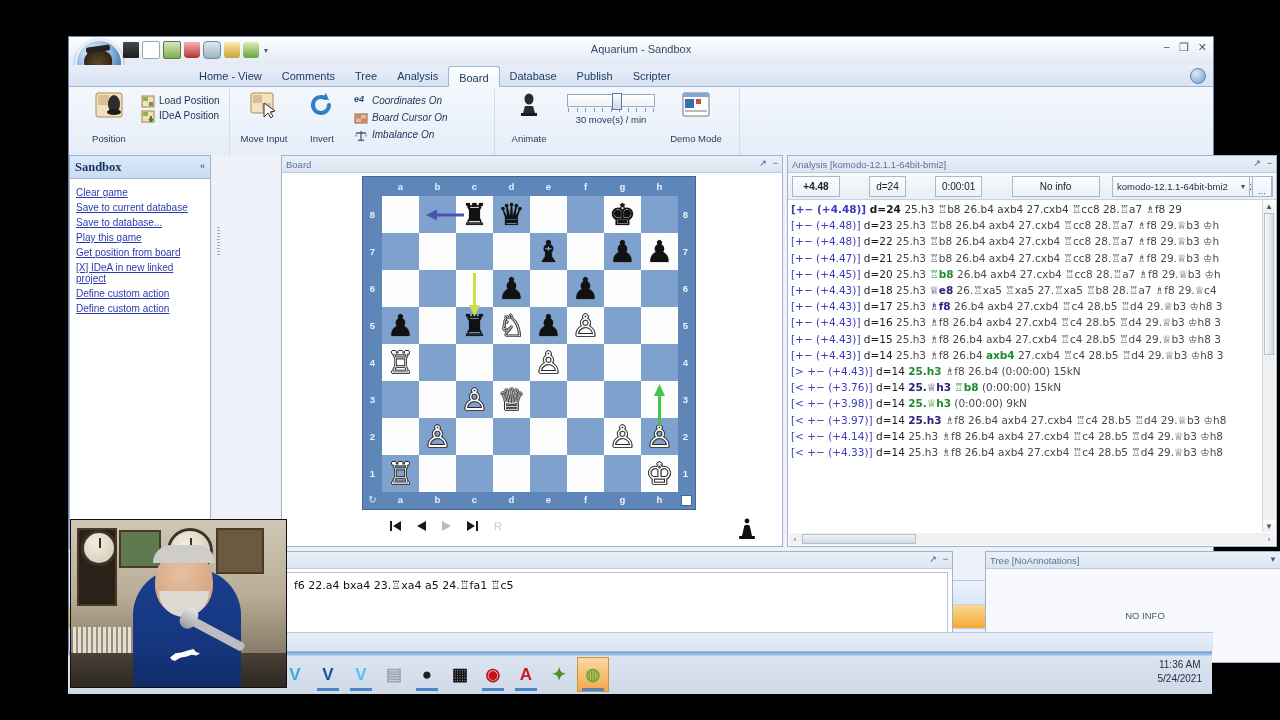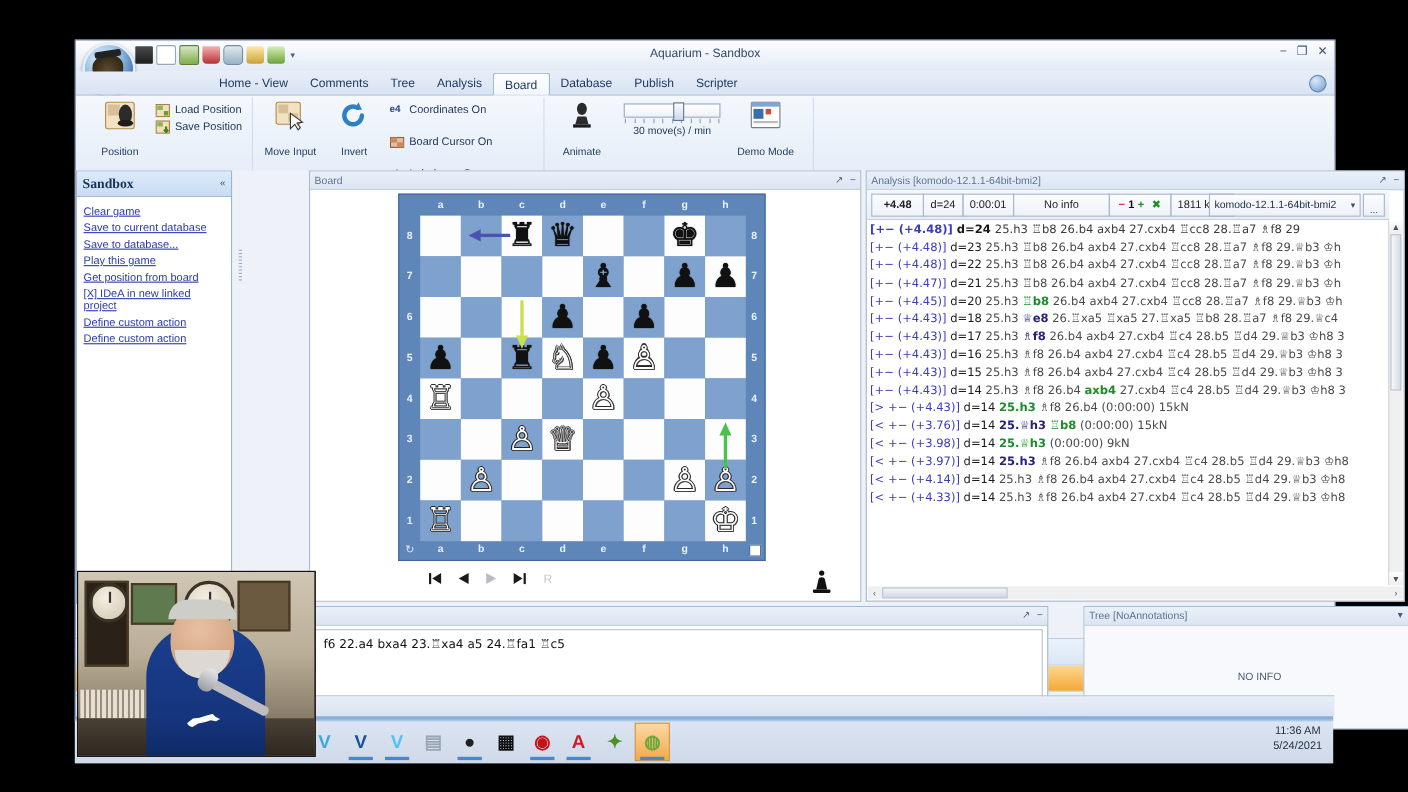--- a/index.html
+++ b/index.html
@@ -128,22 +128,22 @@
   .arrowgreenv{position:absolute;left:12px;top:-34px;width:13px;height:46px;}
   .arrowgreenup{position:absolute;left:12px;top:-36px;width:13px;height:46px;}
 
   .navbar{position:absolute;left:0;right:0;bottom:2px;height:28px;}
   .navbtns{position:absolute;left:106px;top:3px;display:flex;gap:12px;align-items:center;}
   .nbtn{width:14px;height:14px;cursor:pointer;}
   .sidepiece{position:absolute;right:22px;top:0px;width:26px;height:26px;}
 
   
   #analysis{left:718px;top:0;width:488px;height:390px;}
-  .atoolbar{position:absolute;left:0;right:13px;top:17px;height:26px;background:linear-gradient(180deg,#f6f8fb,#e9eef5);
-            border-bottom:1px solid #c4d1e2;display:flex;align-items:center;padding:0 4px;gap:0;}
+  .atoolbar{position:absolute;left:0;right:0;top:17px;height:26px;background:linear-gradient(180deg,#f6f8fb,#e9eef5);
+            border-bottom:1px solid #c4d1e2;display:flex;align-items:center;padding:0 4px;gap:0;justify-content:space-between;}
   .abtn{height:19px;border:1px solid #a8b7cb;background:linear-gradient(180deg,#fbfcfe,#eef2f7);
         display:flex;align-items:center;justify-content:center;font-size:10px;color:#222;
         padding:0 6px;margin-right:-1px;cursor:pointer;white-space:nowrap;}
   .abtn.score{font-weight:bold;min-width:34px;}
   .abtn.wide{min-width:74px;}
   .abtn.pm{gap:3px;padding:0 8px;}
   .enginesel{position:absolute;right:26px;top:3px;height:19px;width:128px;border:1px solid #a8b7cb;
              background:linear-gradient(180deg,#fbfcfe,#edf1f7);display:flex;align-items:center;
              padding:0 4px;font-size:9.5px;color:#1b2a40;cursor:pointer;}
   .enginesel .cv{position:absolute;right:4px;font-size:8px;color:#3b4d6b;}
@@ -295,21 +295,21 @@
               <span class="sl">Load Position</span>
             </div>
             <div class="srow">
               <span class="si">
                 <svg width="14" height="13" viewBox="0 0 14 13">
                     <rect x="1" y="1" width="12" height="11" fill="#f0e0bd" stroke="#a8813f"></rect>
                     <rect x="2" y="2" width="5" height="4" fill="#8fb35a"></rect>
                     <path d="M10 6 L10 11 M8 9 L10 11 L12 9" stroke="#4a7d22" stroke-width="2" fill="none"></path>
                   </svg>
               </span>
-              <span class="sl">Save Position</span>
+              <span class="sl">IDeA Position</span>
             </div>
           </div>
         </div>
         <div class="glabel">Edit</div>
       </div>
 
       <div class="rgroup" style="width:248px;">
         <div class="gcontent">
           <div class="bigbtn">
             <div class="bi">
@@ -326,21 +326,21 @@
           <div class="bigbtn">
             <div class="bi">
               <svg width="30" height="28" viewBox="0 0 30 28">
                 <path d="M22 14 a8 8 0 1 1 -4 -7" stroke="#2f7fc4" stroke-width="4" fill="none" stroke-linecap="round"></path>
                 <path d="M19 2 L22 9 L15 8 Z" fill="#2f7fc4"></path>
               </svg>
             </div>
             <div class="bl">Invert</div>
             <div class="drop">▾</div>
           </div>
-          <div class="smallrows" style="gap:16px;">
+          <div class="smallrows" style="gap:4px;font-style:italic;">
             <div class="srow">
               <span class="si" style="font-size:9px;color:#2a4a78;font-weight:bold;">e4</span>
               <span class="sl">Coordinates On</span>
             </div>
             <div class="srow">
               <span class="si">
                 <svg width="14" height="13" viewBox="0 0 14 13">
                     <rect x="1" y="2" width="12" height="9" fill="#e9b9a0" stroke="#8c5f3a"></rect>
                     <rect x="1" y="2" width="6" height="4.5" fill="#c98a5e"></rect>
                     <rect x="7" y="6.5" width="6" height="4.5" fill="#c98a5e"></rect>

